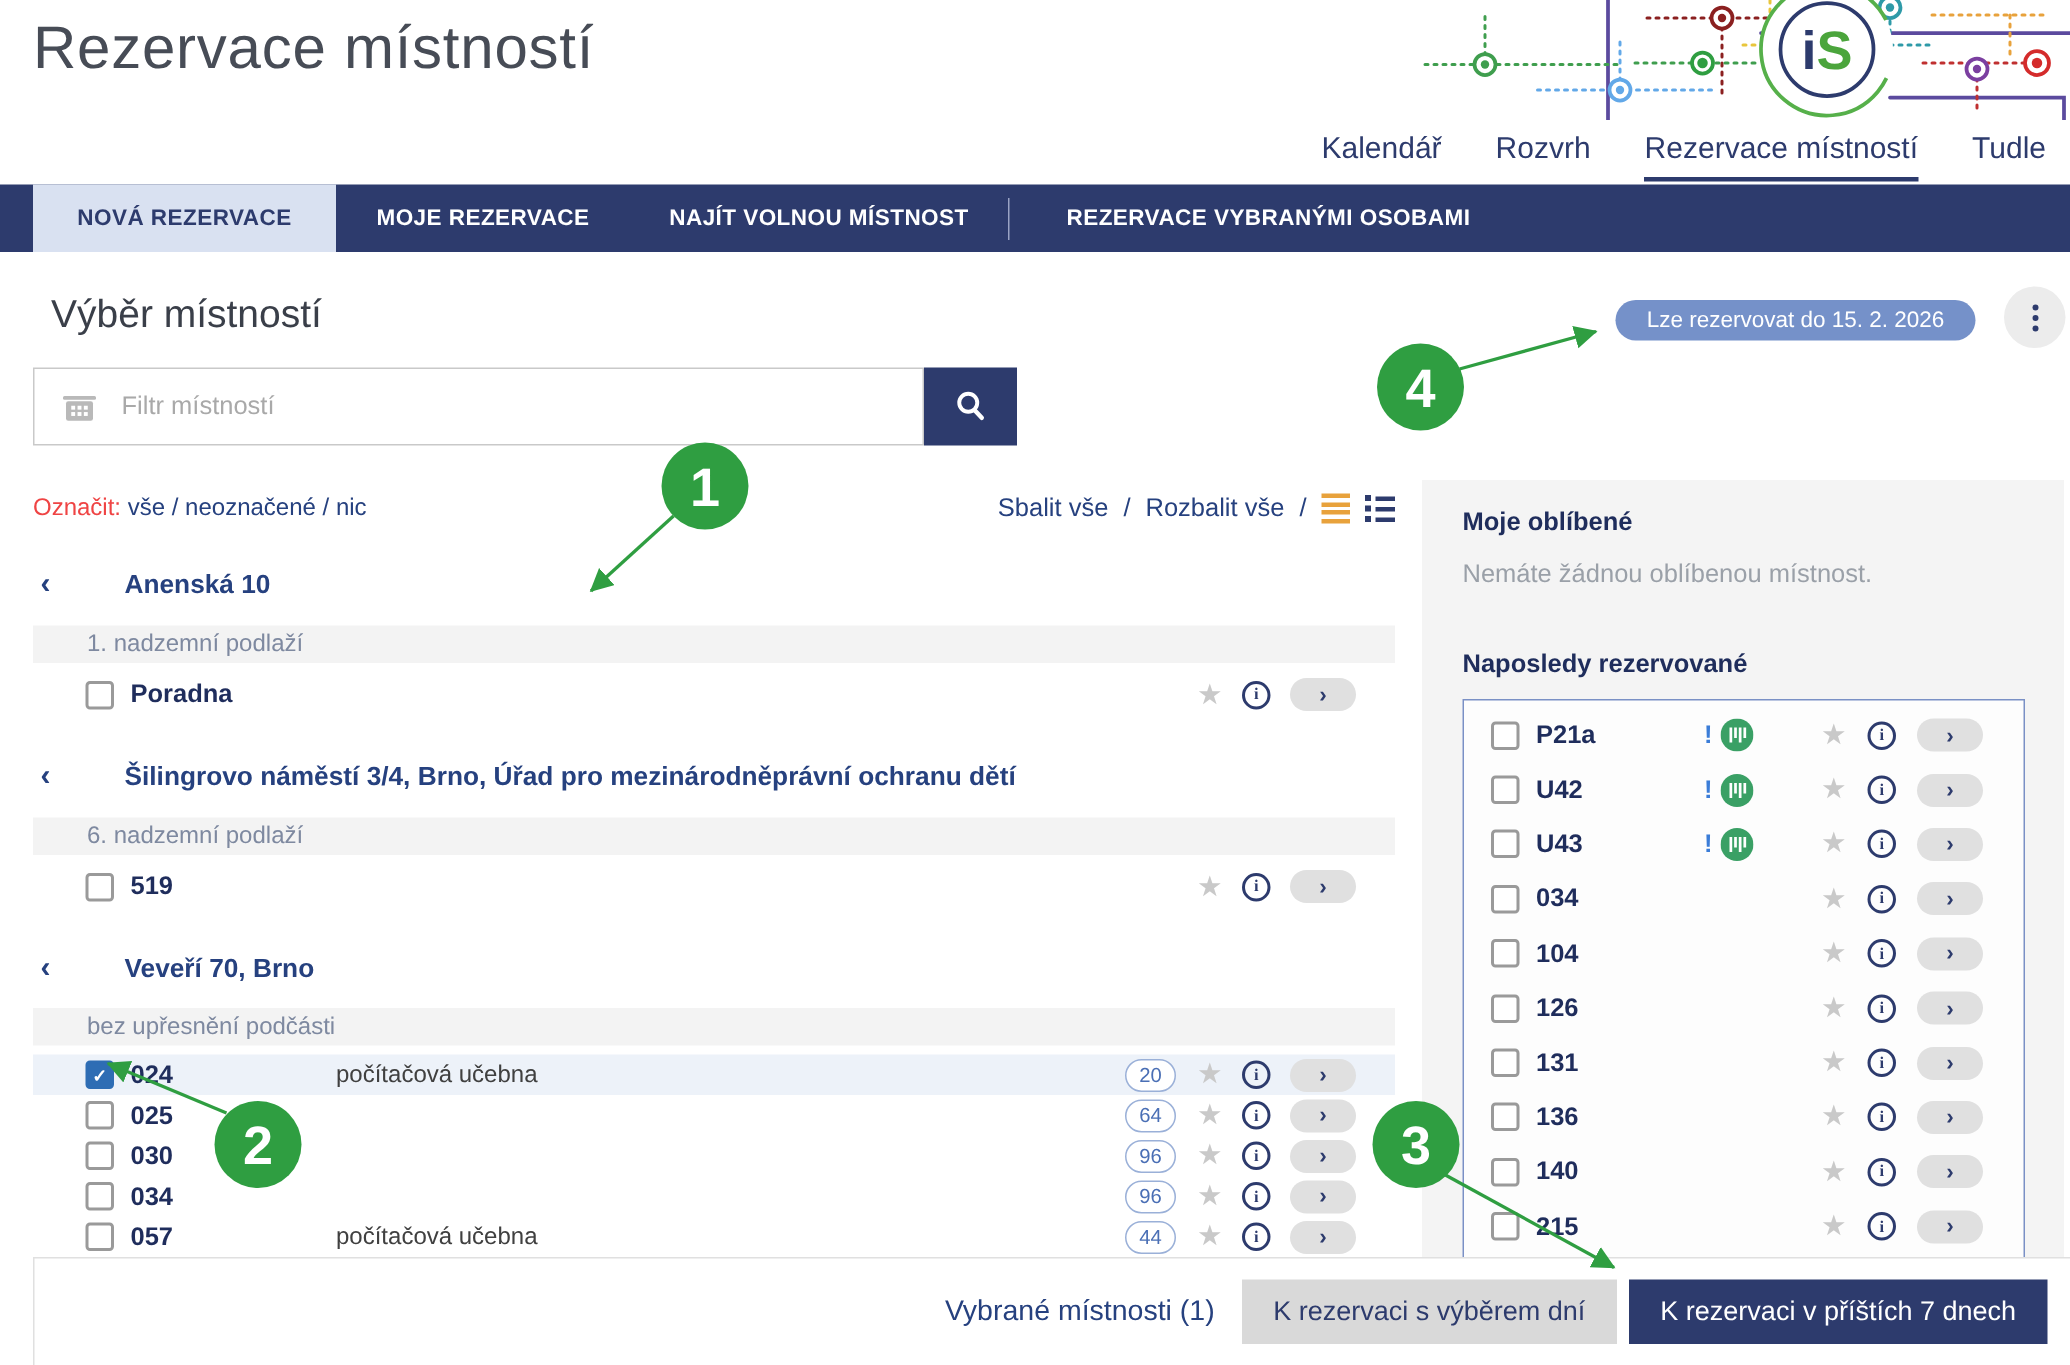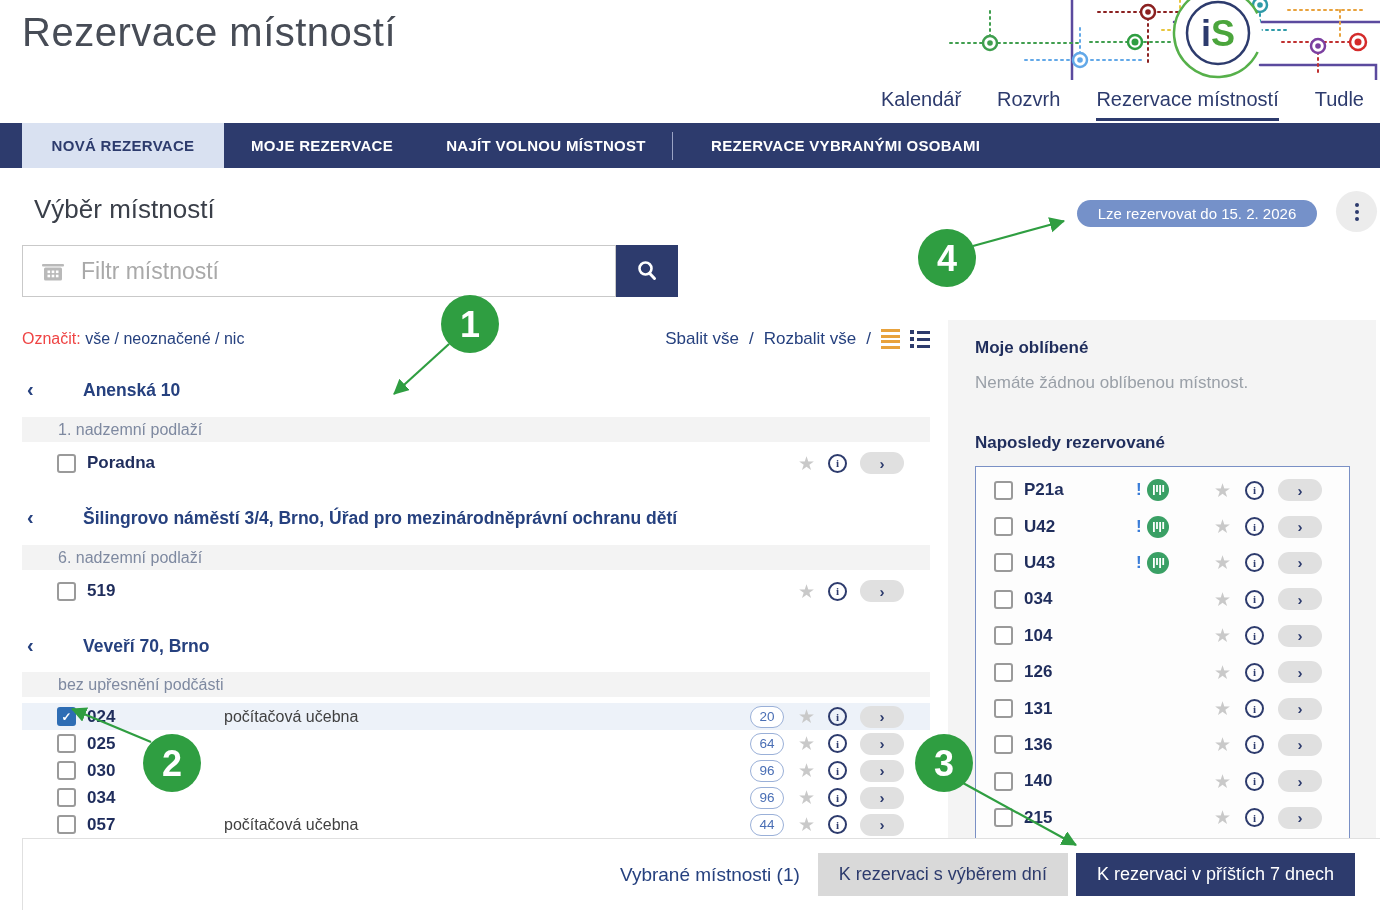--- a/index.html
+++ b/index.html
@@ -25,21 +25,21 @@
   .section-title{left:22px;top:194px;font-size:26px;color:#3a3f49;margin-left:12px;}
   .badge{left:1077px;top:200px;width:240px;height:27px;border-radius:14px;background:#7591c9;color:#fff;
          font-size:15px;display:flex;align-items:center;justify-content:center;}
   .kebab{left:1336px;top:191px;width:41px;height:41px;border-radius:50%;background:#ececec;display:flex;
          flex-direction:column;align-items:center;justify-content:center;gap:3px;cursor:pointer;}
   .kebab i{width:4px;height:4px;border-radius:50%;background:#2d3b6d;}
 
   
   .searchbox{left:22px;top:245px;width:594px;height:52px;border:1px solid #c9c9c9;box-sizing:border-box;
              display:flex;align-items:center;padding-left:18px;gap:14px;background:#fff;}
-  .searchbox input{border:none;outline:none;font-size:23px;color:#444;width:480px;font-family:"Liberation Sans",sans-serif;}
+  .searchbox input{border:none;outline:none;font-size:17px;color:#444;width:480px;font-family:"Liberation Sans",sans-serif;}
   .searchbox input::placeholder{color:#a9a9a9;}
   .search-btn{left:616px;top:245px;width:62px;height:52px;background:#2d3b6d;border:none;display:flex;
               align-items:center;justify-content:center;cursor:pointer;}
 
   
   .controls{left:22px;top:329px;width:908px;display:flex;justify-content:space-between;align-items:center;font-size:16px;}
   .muted{color:#ef4444;}
   .lnk{color:#26417f;cursor:pointer;}
   .ctrl-right{display:flex;align-items:center;gap:10px;font-size:17px;}
   .ico-btn{display:inline-flex;flex-direction:column;gap:2.5px;cursor:pointer;}
@@ -79,21 +79,21 @@
   .sb-empty{font-size:17px;color:#9aa0a8;margin-top:15px;}
   .sb-title2{font-size:17px;font-weight:700;color:#1f2d5c;margin-top:40px;}
   .sb-box{margin-top:13px;width:375px;box-sizing:border-box;border:1px solid #7a90c5;background:#fdfdfd;padding:5px 0;}
   .srow{display:flex;align-items:center;height:36.4px;padding:0 27px 0 18px;}
   .srow .rname{width:112px;font-size:17px;}
   .flags{width:62px;display:flex;align-items:center;gap:5px;}
   .bang{color:#3b7dd8;font-weight:700;font-size:17px;}
 
   
   .footer{left:22px;top:838px;width:1358px;height:72px;background:#fff;border-top:1px solid #e0e0e0;border-left:1px solid #e0e0e0;
-          box-sizing:border-box;display:flex;align-items:center;justify-content:flex-end;gap:8px;padding-right:25px;z-index:5;}
+          box-sizing:border-box;display:flex;align-items:center;justify-content:flex-end;gap:8px;padding-right:15px;z-index:5;}
   .sel-label{font-size:19px;color:#26417f;margin-right:10px;cursor:pointer;}
   .btn{height:43px;border:none;font-size:18px;padding:0 21px;cursor:pointer;font-family:"Liberation Sans",sans-serif;}
   .btn.gray{background:#d9d9d9;color:#2d3b6d;}
   .btn.navy{background:#2d3b6d;color:#fff;}
 
   .overlay{left:0;top:0;width:1380px;height:910px;z-index:10;pointer-events:none;}
 </style>
 </head>
 <body>
 

